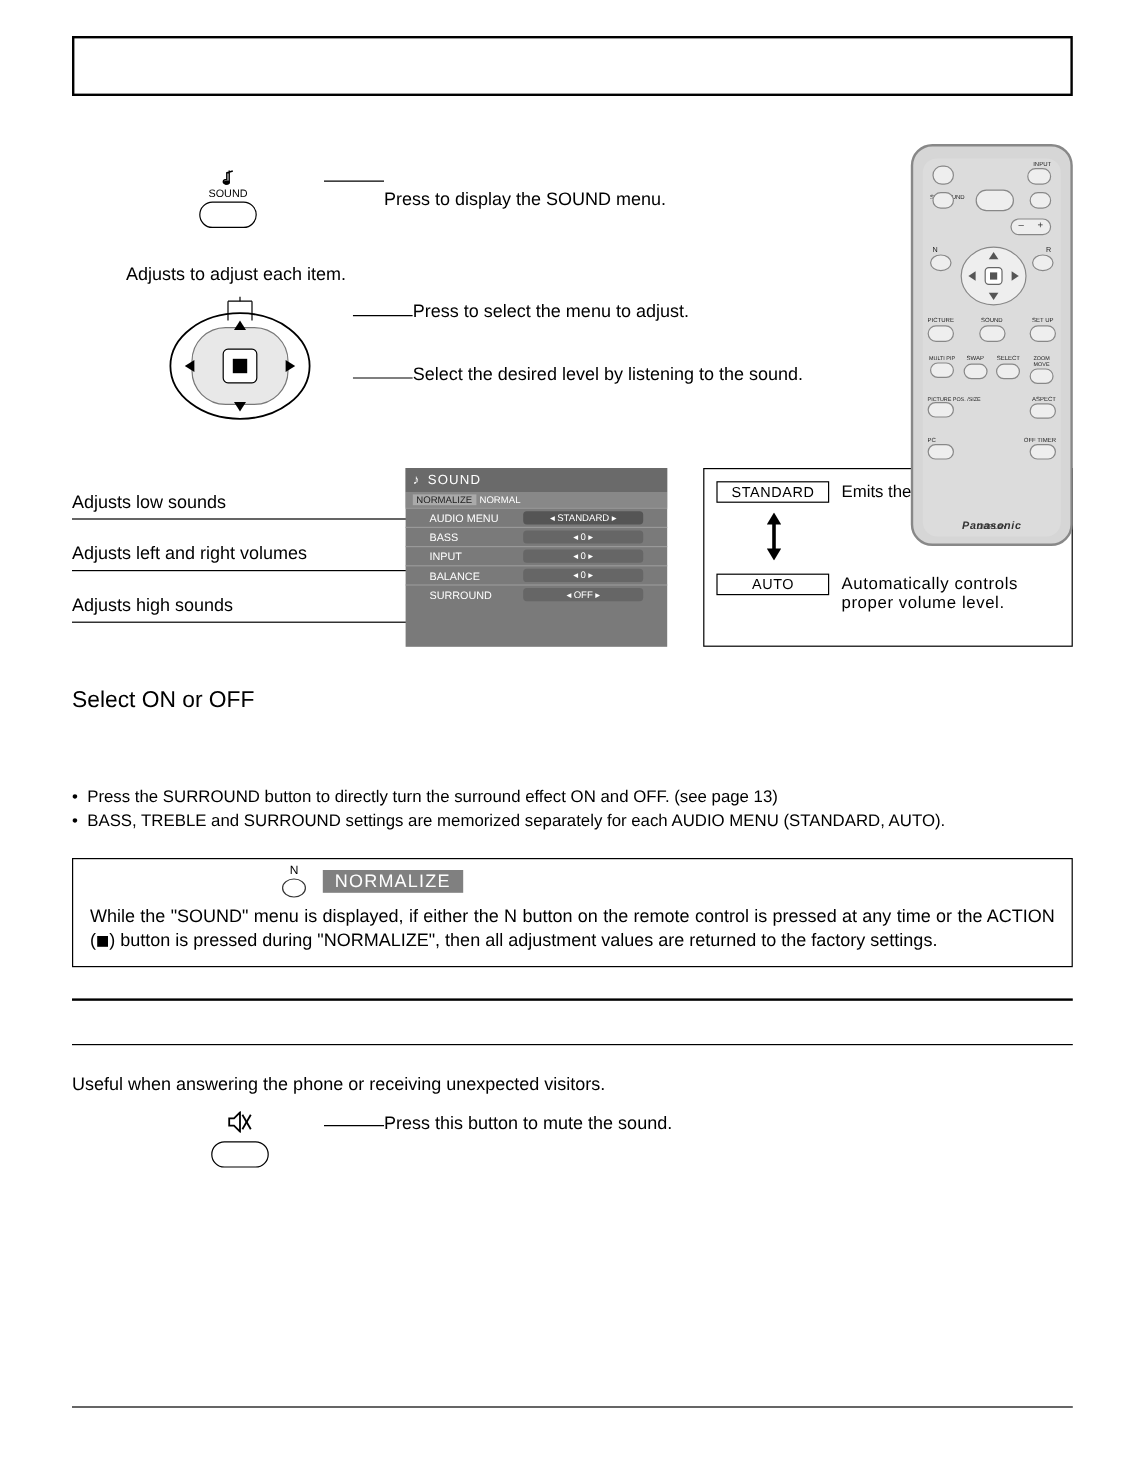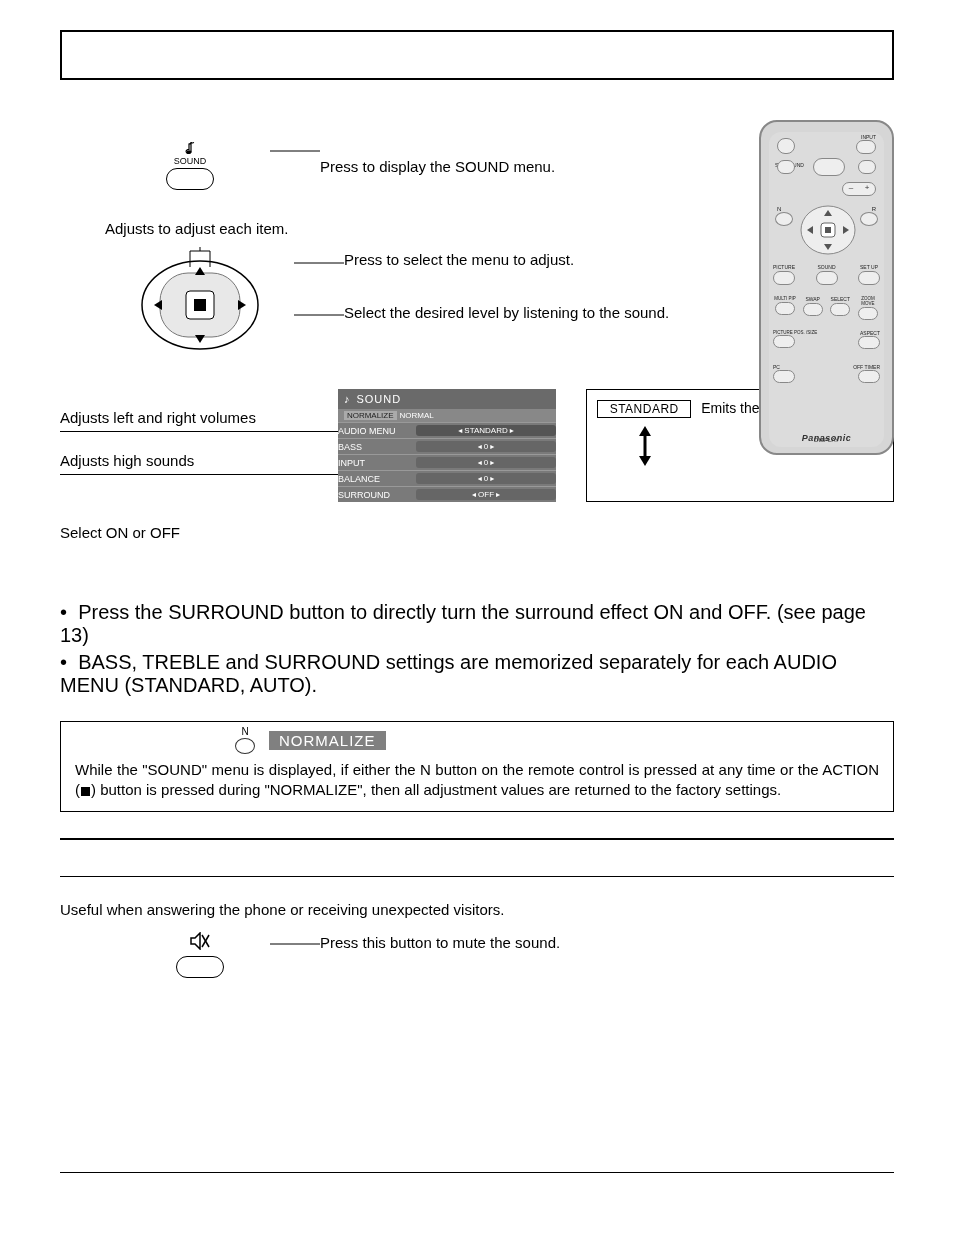--- a/index.html
+++ b/index.html
@@ -19,32 +19,32 @@
   .remote .brand{position:absolute;bottom:4px;left:0;right:0;text-align:center;font-weight:bold;font-size:9px;font-style:italic;letter-spacing:.5px}
   .remote .brand2{position:absolute;bottom:-7px;left:0;right:0;text-align:center;font-size:6px}
   .diagram-block{display:flex;margin-top:30px}
   .callouts{width:280px;font-size:15px;padding-top:20px}
   .callouts div{margin-bottom:26px;position:relative}
   .callouts div::after{content:"";position:absolute;left:0;right:-50px;bottom:-6px;height:1px;background:#000}
   .menu-box{width:220px;background:#7a7a7a;margin-top:0;font-size:9px;color:#fff;position:relative}
   .menu-header{background:#6a6a6a;padding:4px 6px;font-size:11px;letter-spacing:1px;display:flex;align-items:center;gap:6px}
   .menu-normal{background:#888;padding:2px 6px;font-size:8px}
   .menu-normal span:first-child{background:#aaa;color:#222;padding:0 3px;margin-right:3px}
-  .menu-row{display:flex;align-items:center;padding:2px 0;border-top:1px solid #999}
+  .menu-row{display:flex;align-items:center;padding:2px 20px;border-top:1px solid #999}
   .menu-row .ml{flex:0 0 78px}
   .menu-row .val{flex:1;display:flex;align-items:center;justify-content:center;gap:2px;background:#666;border-radius:3px;height:11px;font-size:8px;position:relative}
   .menu-row .val .arrow{font-size:8px}
   .menu-row.sel .val{background:#555;color:#fff}
   .right-box{border:1px solid #000;margin-left:30px;width:310px;padding:10px 10px 16px 10px;box-sizing:border-box;font-size:14px}
   .mode-btn{display:inline-block;border:1px solid #000;width:92px;text-align:center;font-size:12px;padding:1px 0;margin-right:10px;letter-spacing:.5px}
   .mode-row{display:flex;align-items:flex-start}
   .mode-row .desc{flex:1}
   .ud-arrow{margin:8px 0 8px 38px}
-  .sel-onoff{font-size:15px;margin-top:22px}
-  .bullets{font-size:20px;margin-top:60px}
+  .sel-onoff{font-size:19px;margin-top:34px}
+  .bullets{font-size:14px;margin-top:60px}
   .bullets .b{margin-bottom:4px}
   .norm-box{border:1px solid #000;margin-top:24px}
   .norm-head{display:flex;align-items:center;padding:4px 10px;gap:14px}
   .norm-n{font-size:10px;text-align:center}
   .norm-n .circ{width:18px;height:14px;border:1.5px solid #333;border-radius:50%;margin:1px auto 0 auto}
   .norm-tag{background:#808080;color:#fff;font-size:15px;padding:1px 10px;letter-spacing:1px}
   .norm-body{padding:2px 14px 10px 14px;font-size:15px;text-align:justify;line-height:1.35}
   .sq{display:inline-block;width:9px;height:9px;background:#000;vertical-align:middle;margin:0 1px}
   hr.thick{border:none;border-top:2px solid #000;margin:26px 0 0 0}
   hr.thin{border:none;border-top:1px solid #000;margin:36px 0 0 0}
@@ -198,20 +198,21 @@
           <div class="btn" style="width:20px;height:11px;border-radius:7px;margin-left:auto"></div>
         </div>
     </div>
     <div class="brand">Panasonic</div>
   </div>
   <div class="brand2" style="position:relative;top:-10px">DISPLAY</div>
 </div>
 
 <div class="diagram-block">
   <div class="callouts">
+    <div>Adjusts low sounds</div>
     <div>Adjusts left and right volumes</div>
     <div>Adjusts high sounds</div>
   </div>
   <div class="menu-box">
     <div class="menu-header">
       <span>♪</span>
       <span>SOUND</span>
     </div>
     <div class="menu-normal">
       <span>NORMALIZE</span><span>NORMAL</span>
@@ -261,20 +262,24 @@
     <div class="mode-row">
       <span class="mode-btn">STANDARD</span>
       <span class="desc">Emits the original sound.</span>
     </div>
     <div class="ud-arrow">
       <svg width="20" height="40" viewBox="0 0 20 40">
           <line x1="10" y1="6" x2="10" y2="34" stroke="#000" stroke-width="3"></line>
           <path d="M10 0 l-6 10 h12 z" fill="#000"></path>
           <path d="M10 40 l-6 -10 h12 z" fill="#000"></path>
         </svg>
+    </div>
+    <div class="mode-row">
+      <span class="mode-btn">AUTO</span>
+      <span class="desc" style="letter-spacing:.5px">Automatically controls proper volume level.</span>
     </div>
   </div>
 </div>
 <div class="sel-onoff">Select ON or OFF</div>
 
 <div class="bullets">
   <div class="b">•&nbsp;&nbsp;<span>Press the SURROUND button to directly turn the surround effect ON and OFF. (see page 13)</span></div>
   <div class="b">•&nbsp;&nbsp;<span>BASS, TREBLE and SURROUND settings are memorized separately for each AUDIO MENU (STANDARD, AUTO).</span></div>
 </div>
 

